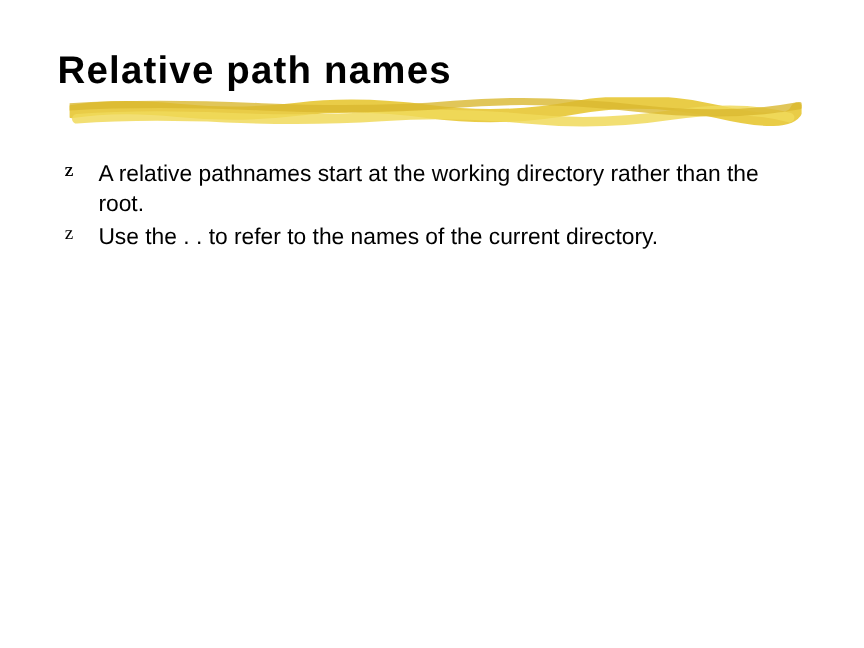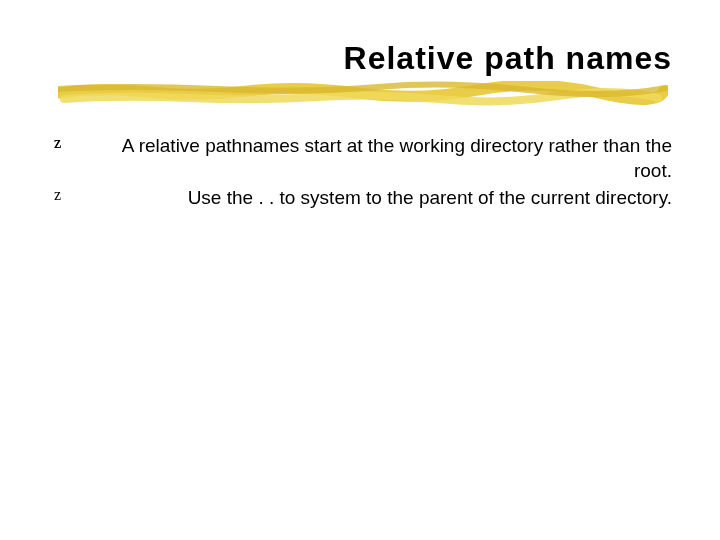--- a/index.html
+++ b/index.html
@@ -1,17 +1,17 @@
 <!DOCTYPE html>
 <html><head>
 <meta charset="utf-8">
 <style>
   * { margin: 0; padding: 0; box-sizing: border-box; }
   html, body { width: 720px; height: 540px; background: #fff; font-family: Arial, Helvetica, sans-serif; color: #000; }
-  .slide { width: 720px; height: 540px; position: relative; padding: 40px 48px 0 48px; text-align: right; }
+  .slide { width: 720px; height: 540px; position: relative; padding: 40px 48px 0 48px; }
   .title {
     font-size: 32px;
     font-weight: 700;
     letter-spacing: 1px;
     margin-bottom: 0;
   }
   .underline {
     position: relative;
     width: 610px;
     height: 26px;
@@ -57,16 +57,16 @@
   <ul class="bullets">
     <li>
       <span class="marker">z</span>
     </li>
     <li>
       <span class="marker">z</span>
       <span>A relative pathnames start at the working directory rather than the root.</span>
     </li>
     <li>
       <span class="marker">z</span>
-      <span>Use the . . to system to the parent of the current directory.</span>
+      <span>Use the . . to refer to the names of the current directory.</span>
     </li>
   </ul>
 </div>
 
 </body></html>

